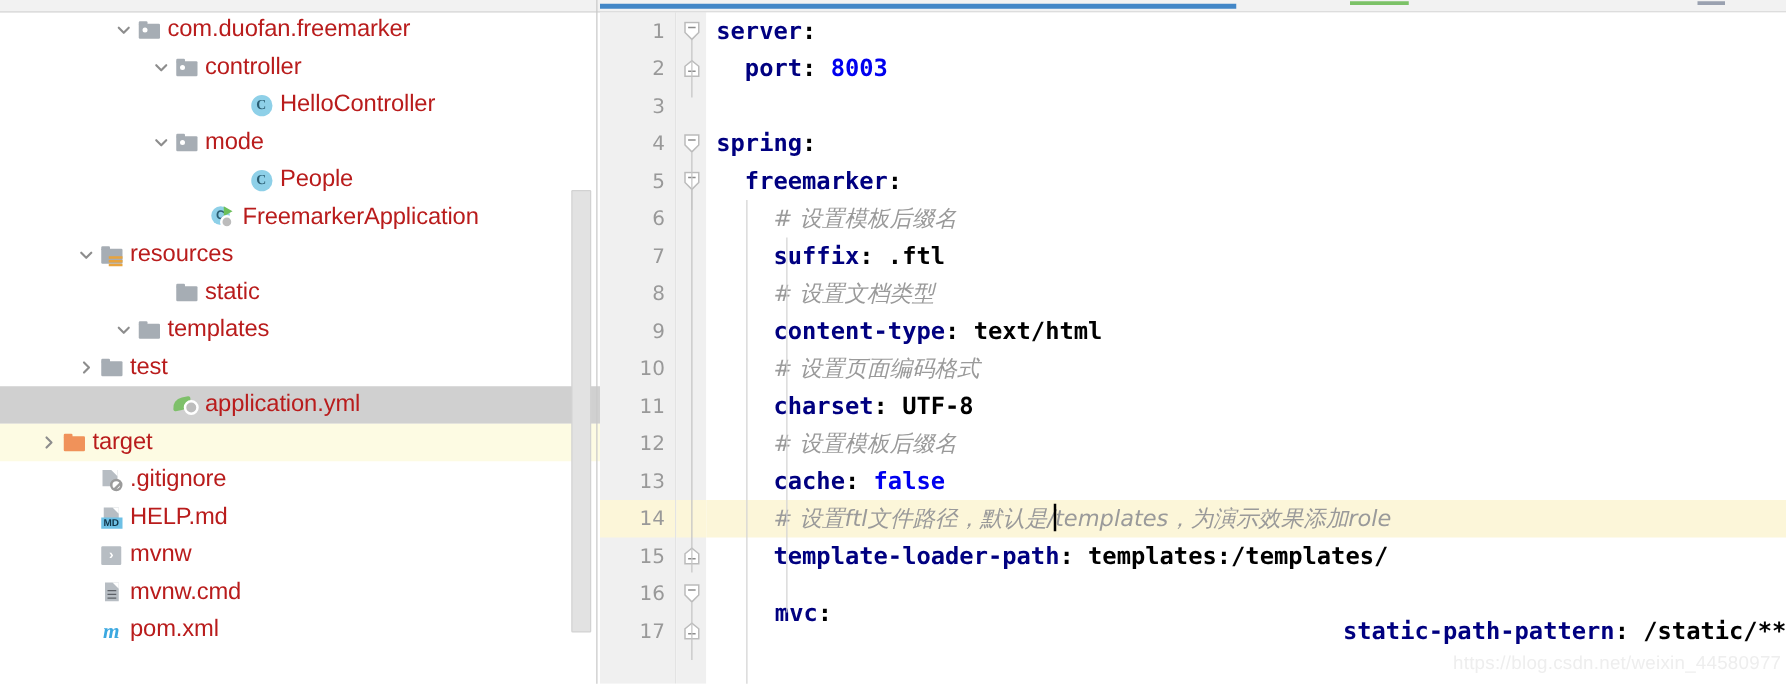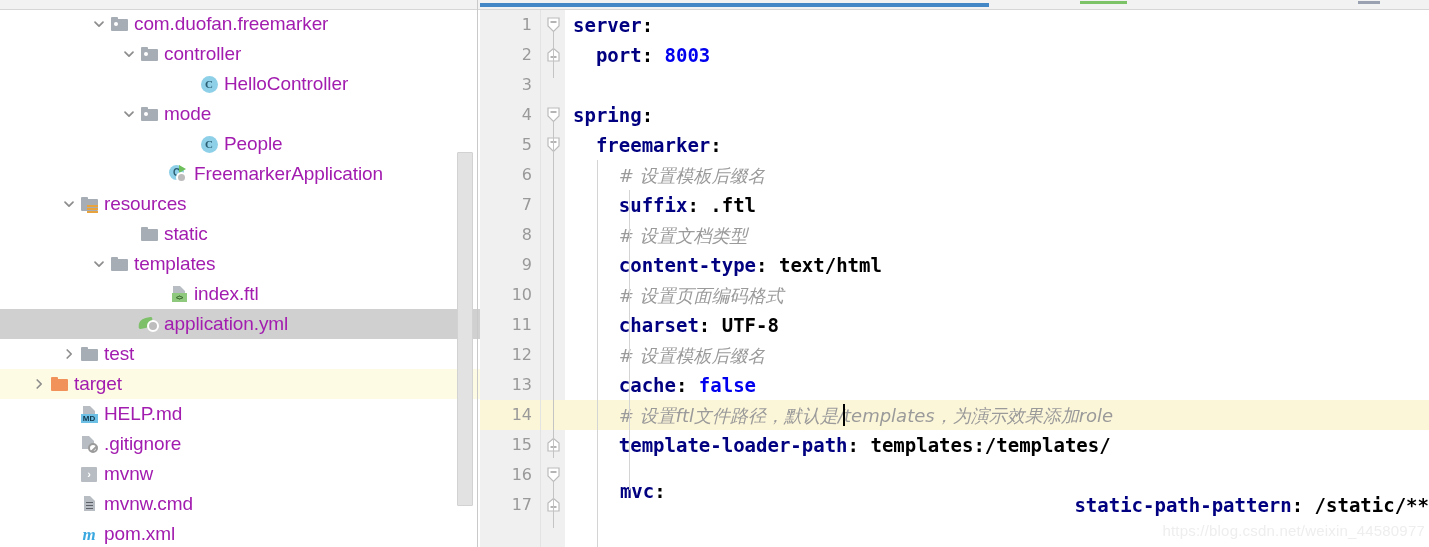--- a/index.html
+++ b/index.html
@@ -35,21 +35,21 @@
     display:flex;align-items:center;justify-content:center;
     color:#9a9a9a;font-size:15px;line-height:1;
   }
   .twisty svg{display:block;}
   .ticon{
     width:22px;height:30px;flex:0 0 22px;
     display:flex;align-items:center;justify-content:center;
     position:relative;
   }
   .tlabel{
-    font-size:19px;color:#a21caf;
+    font-size:19px;color:#b91c1c;
     font-family:"Liberation Sans",sans-serif;
     padding-left:4px;letter-spacing:-0.1px;
   }
 
   
   .tree-scroll{
     position:absolute;left:457px;top:152px;width:14px;height:352px;
     background:#e2e2e2;border:1px solid #d2d2d2;border-radius:1px;
   }
   .tree-divider{
@@ -344,95 +344,83 @@
           </span>
           <span class="ticon">
             <span class="ic-folder">
               <span class="tab"></span>
               <span class="body"></span>
             </span>
           </span>
           <span class="tlabel">templates</span>
         </div>
         <div class="tree-row">
-          <span style="display: inline-block; flex: 0 0 150px; height: 30px;"></span>
-          <span class="twisty"></span>
-          <span class="ticon">
-            <span class="ic-ftl">
-              <span class="pg"></span>
-              <span class="corner"></span>
-              <span class="tagbox">&lt;&gt;</span>
-            </span>
-          </span>
-          <span class="tlabel">index.ftl</span>
-        </div>
-        <div class="tree-row sel">
-          <span style="display: inline-block; flex: 0 0 120px; height: 30px;"></span>
-          <span class="twisty"></span>
-          <span class="ticon">
-            <span class="ic-yml">
-              <span class="leaf"></span>
-              <span class="badge"></span>
-            </span>
-          </span>
-          <span class="tlabel">application.yml</span>
-        </div>
-        <div class="tree-row">
           <span style="display: inline-block; flex: 0 0 60px; height: 30px;"></span>
           <span class="twisty">
             <svg width="14" height="14" viewBox="0 0 14 14">
               <path d="M5.2 3 L9.2 7 L5.2 11" fill="none" stroke="#8d8d8d" stroke-width="1.7" stroke-linecap="round" stroke-linejoin="round"></path>
             </svg>
           </span>
           <span class="ticon">
             <span class="ic-folder">
               <span class="tab"></span>
               <span class="body"></span>
             </span>
           </span>
           <span class="tlabel">test</span>
+        </div>
+        <div class="tree-row sel">
+          <span style="display: inline-block; flex: 0 0 120px; height: 30px;"></span>
+          <span class="twisty"></span>
+          <span class="ticon">
+            <span class="ic-yml">
+              <span class="leaf"></span>
+              <span class="badge"></span>
+            </span>
+          </span>
+          <span class="tlabel">application.yml</span>
         </div>
         <div class="tree-row hl">
           <span style="display: inline-block; flex: 0 0 30px; height: 30px;"></span>
           <span class="twisty">
             <svg width="14" height="14" viewBox="0 0 14 14">
               <path d="M5.2 3 L9.2 7 L5.2 11" fill="none" stroke="#8d8d8d" stroke-width="1.7" stroke-linecap="round" stroke-linejoin="round"></path>
             </svg>
           </span>
           <span class="ticon">
             <span class="ic-folder orange">
               <span class="tab"></span>
               <span class="body"></span>
             </span>
           </span>
           <span class="tlabel">target</span>
         </div>
         <div class="tree-row">
           <span style="display: inline-block; flex: 0 0 60px; height: 30px;"></span>
           <span class="twisty"></span>
           <span class="ticon">
+            <span class="ic-git">
+              <span class="pg"></span>
+              <span class="corner"></span>
+              <span class="ban"></span>
+            </span>
+          </span>
+          <span class="tlabel">.gitignore</span>
+        </div>
+        <div class="tree-row">
+          <span style="display: inline-block; flex: 0 0 60px; height: 30px;"></span>
+          <span class="twisty"></span>
+          <span class="ticon">
             <span class="ic-md">
               <span class="pg"></span>
               <span class="corner"></span>
               <span class="tagbox">MD</span>
             </span>
           </span>
           <span class="tlabel">HELP.md</span>
-        </div>
-        <div class="tree-row">
-          <span style="display: inline-block; flex: 0 0 60px; height: 30px;"></span>
-          <span class="twisty"></span>
-          <span class="ticon">
-            <span class="ic-git">
-              <span class="pg"></span>
-              <span class="corner"></span>
-              <span class="ban"></span>
-            </span>
-          </span>
-          <span class="tlabel">.gitignore</span>
         </div>
         <div class="tree-row">
           <span style="display: inline-block; flex: 0 0 60px; height: 30px;"></span>
           <span class="twisty"></span>
           <span class="ticon">
             <span class="ic-sh">›</span>
           </span>
           <span class="tlabel">mvnw</span>
         </div>
         <div class="tree-row">

